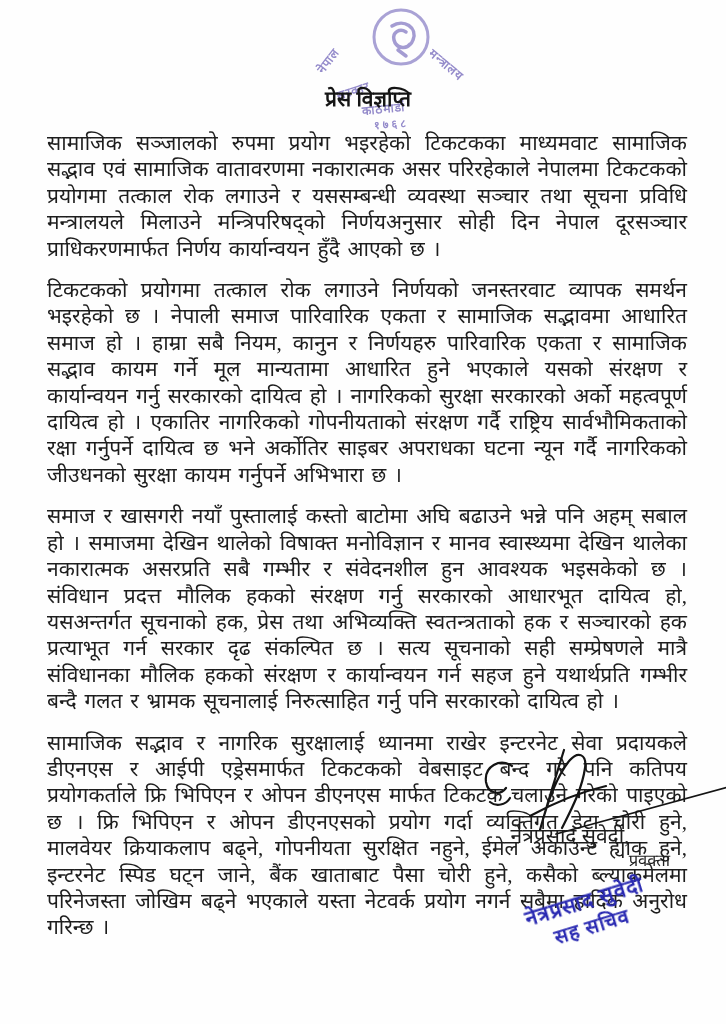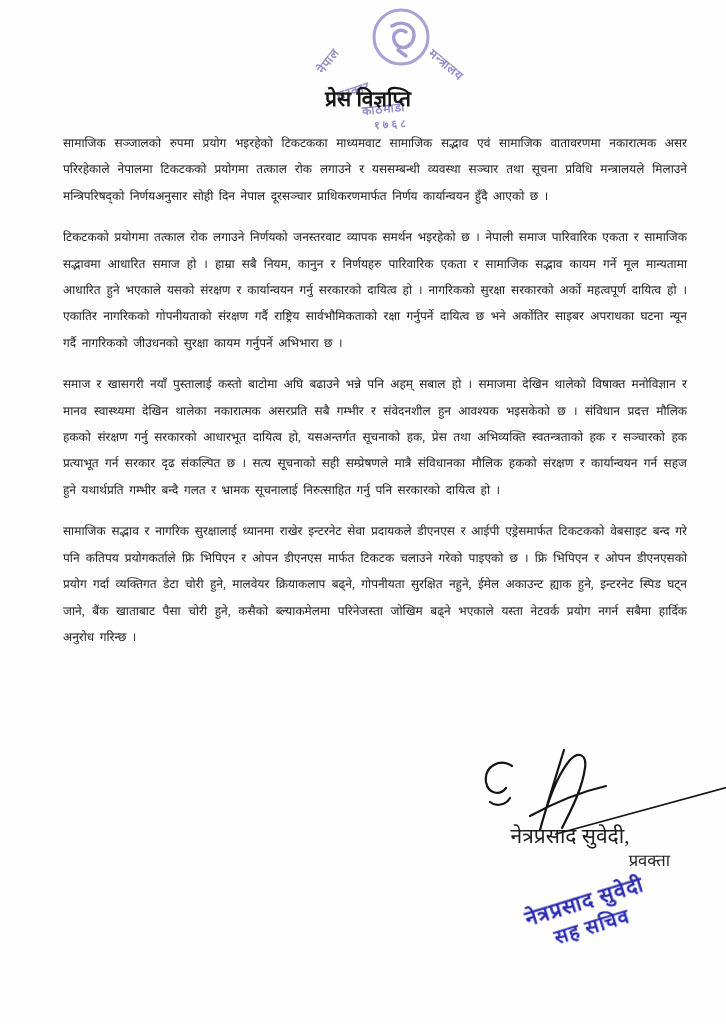--- a/index.html
+++ b/index.html
@@ -31,22 +31,22 @@
   .title{
     position:absolute;left:313px;top:72px;
     font-size:21px;font-weight:bold;color:#151515;
     margin:12px;white-space:nowrap;
   }
   
   .body-text{
     position:absolute;left:47px;top:130px;width:640px;
   }
   .body-text p{
-    margin:0 0 15px 16px;
-    font-size:12px;
+    margin:0 0 15px 0;
+    font-size:21px;
     line-height:26.4px;
     text-align:justify;
     word-spacing:2.5px;
     color:#1d1d1d;
   }
   
   .date-block{
     position:absolute;left:47px;top:795px;
     font-size:16.6px;line-height:28px;color:#1d1d1d;
   }

